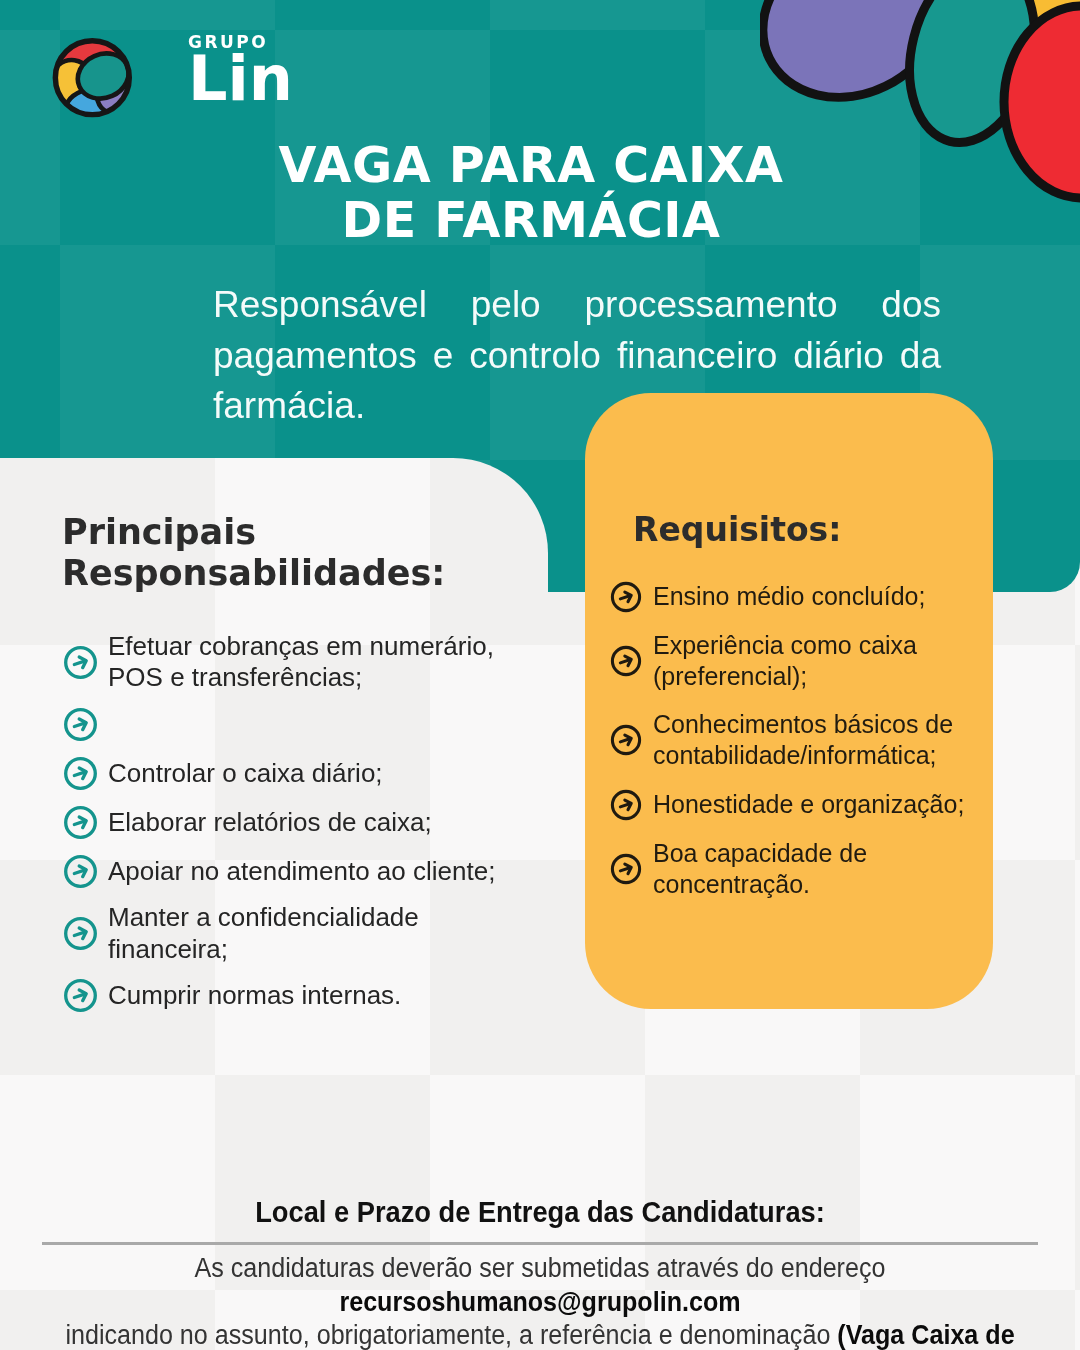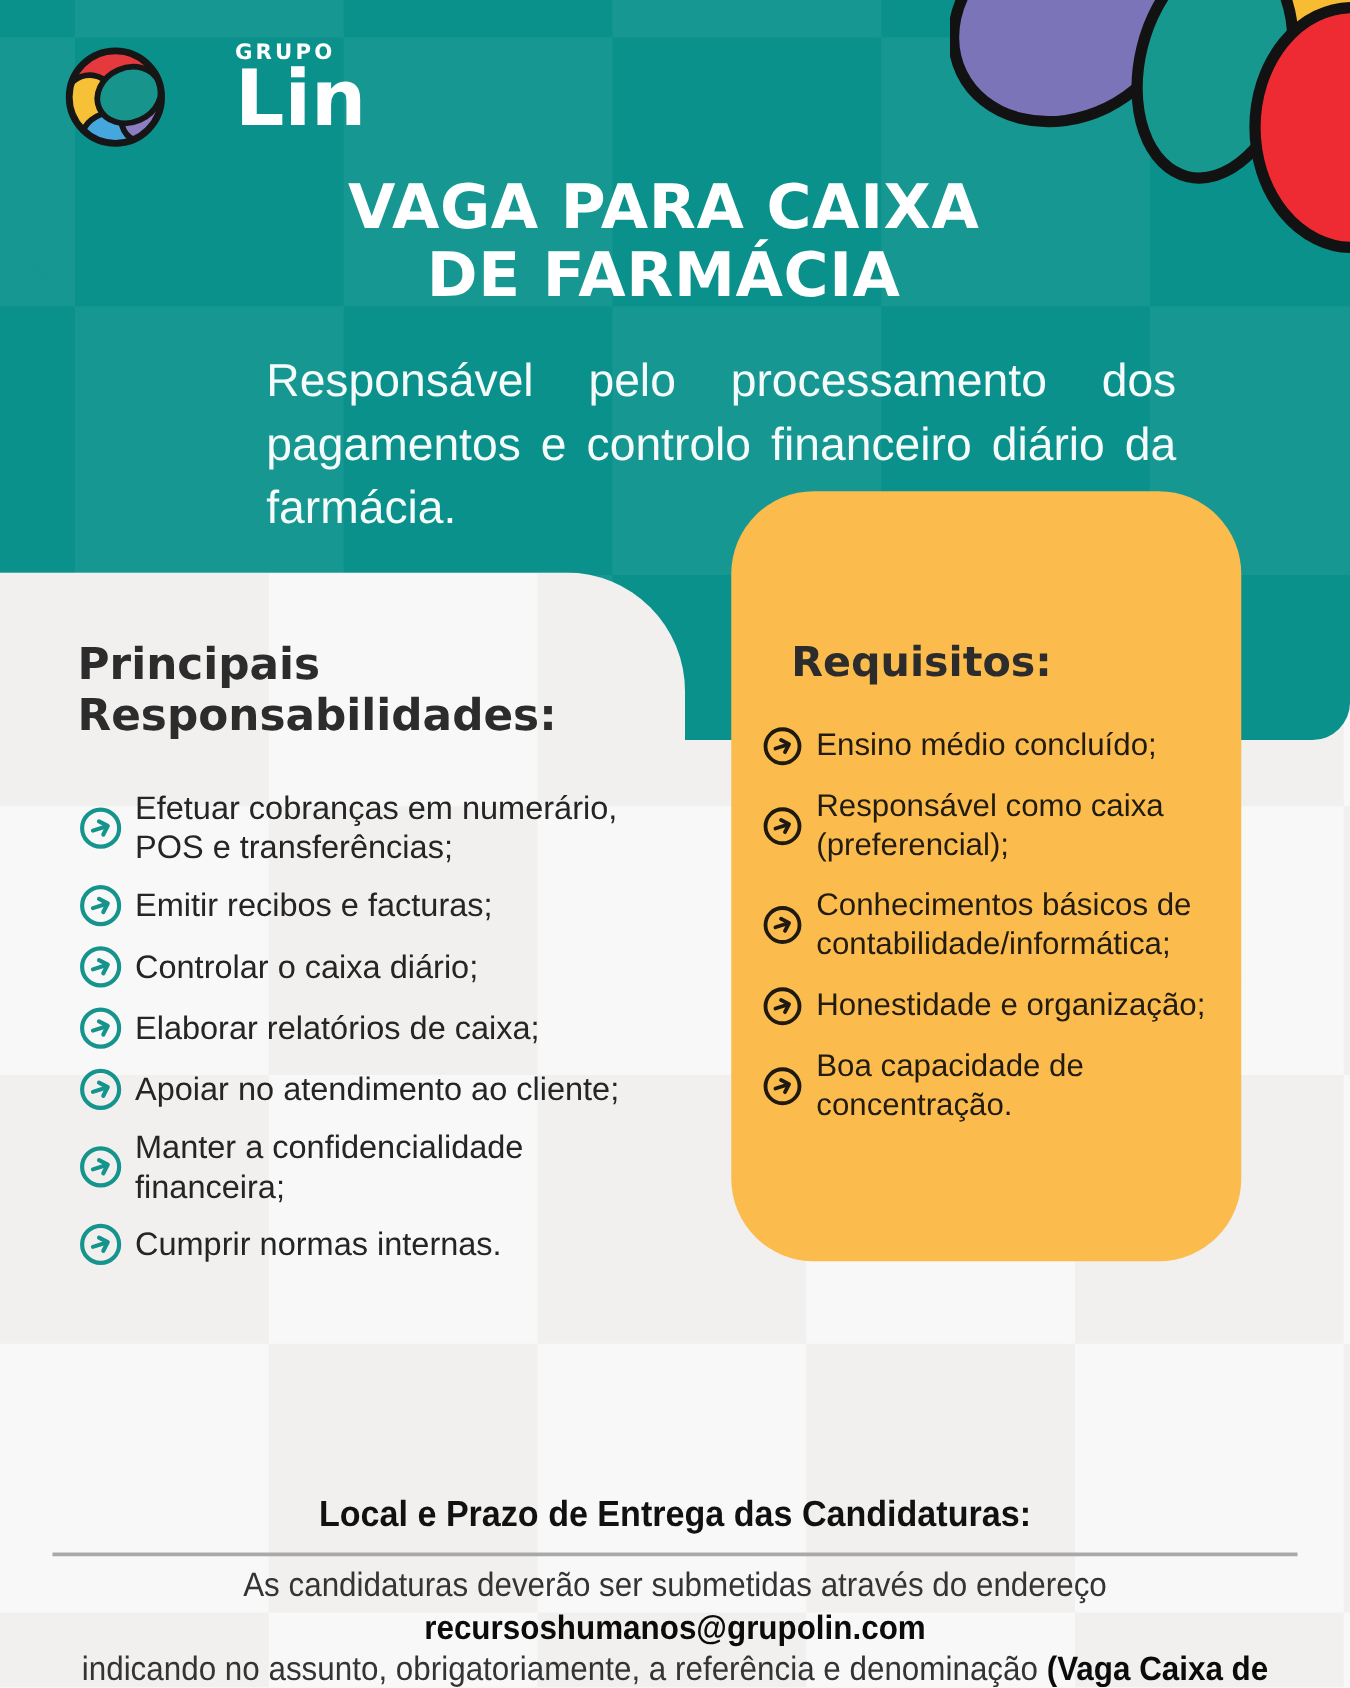--- a/index.html
+++ b/index.html
@@ -172,21 +172,20 @@
       <li>
         <span class="bullet">
             <svg viewBox="0 0 40 40" width="100%" height="100%">
               <circle cx="20" cy="20" r="16" fill="none" stroke="currentColor" stroke-width="3.6"></circle>
               <g transform="rotate(-18 20 20)">
                 <line x1="13" y1="20" x2="25.5" y2="20" stroke="currentColor" stroke-width="3.6" stroke-linecap="round"></line>
                 <path d="M20.5 14 L26.5 20 L20.5 26" fill="none" stroke="currentColor" stroke-width="3.6" stroke-linecap="round" stroke-linejoin="round"></path>
               </g>
             </svg>
           </span>
-        <span class="li-text">Emitir recibos e facturas;</span>
       </li>
       <li>
         <span class="bullet">
             <svg viewBox="0 0 40 40" width="100%" height="100%">
               <circle cx="20" cy="20" r="16" fill="none" stroke="currentColor" stroke-width="3.6"></circle>
               <g transform="rotate(-18 20 20)">
                 <line x1="13" y1="20" x2="25.5" y2="20" stroke="currentColor" stroke-width="3.6" stroke-linecap="round"></line>
                 <path d="M20.5 14 L26.5 20 L20.5 26" fill="none" stroke="currentColor" stroke-width="3.6" stroke-linecap="round" stroke-linejoin="round"></path>
               </g>
             </svg>
@@ -262,21 +261,21 @@
       <li>
         <span class="bullet">
             <svg viewBox="0 0 40 40" width="100%" height="100%">
               <circle cx="20" cy="20" r="16" fill="none" stroke="currentColor" stroke-width="3.6"></circle>
               <g transform="rotate(-18 20 20)">
                 <line x1="13" y1="20" x2="25.5" y2="20" stroke="currentColor" stroke-width="3.6" stroke-linecap="round"></line>
                 <path d="M20.5 14 L26.5 20 L20.5 26" fill="none" stroke="currentColor" stroke-width="3.6" stroke-linecap="round" stroke-linejoin="round"></path>
               </g>
             </svg>
           </span>
-        <span class="li-text">Responsável como caixa (preferencial);</span>
+        <span class="li-text">Experiência como caixa (preferencial);</span>
       </li>
       <li>
         <span class="bullet">
             <svg viewBox="0 0 40 40" width="100%" height="100%">
               <circle cx="20" cy="20" r="16" fill="none" stroke="currentColor" stroke-width="3.6"></circle>
               <g transform="rotate(-18 20 20)">
                 <line x1="13" y1="20" x2="25.5" y2="20" stroke="currentColor" stroke-width="3.6" stroke-linecap="round"></line>
                 <path d="M20.5 14 L26.5 20 L20.5 26" fill="none" stroke="currentColor" stroke-width="3.6" stroke-linecap="round" stroke-linejoin="round"></path>
               </g>
             </svg>

